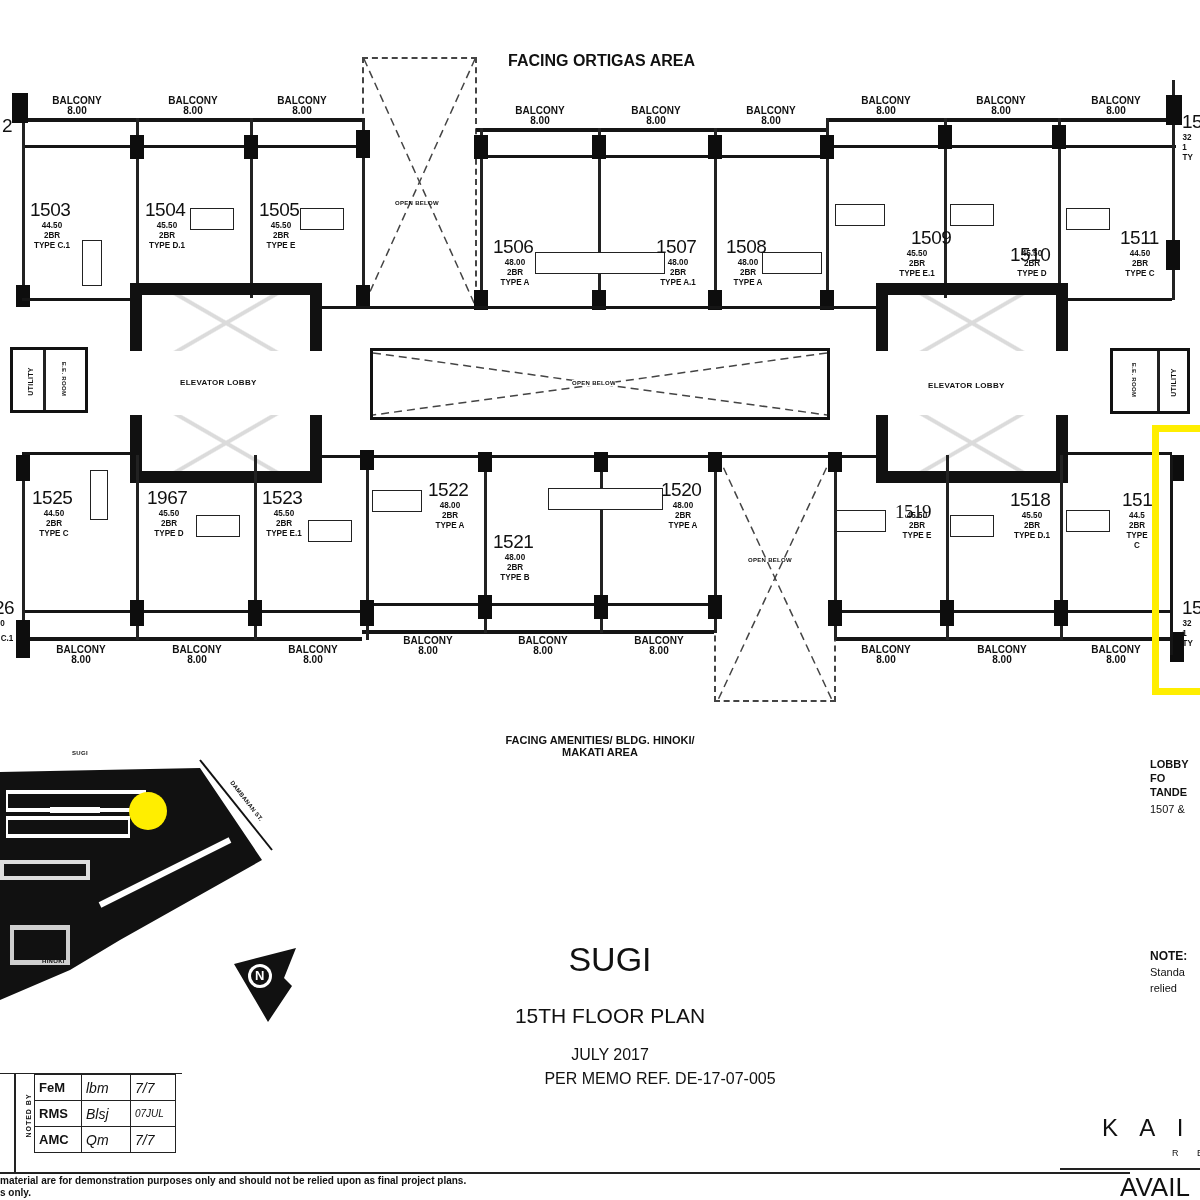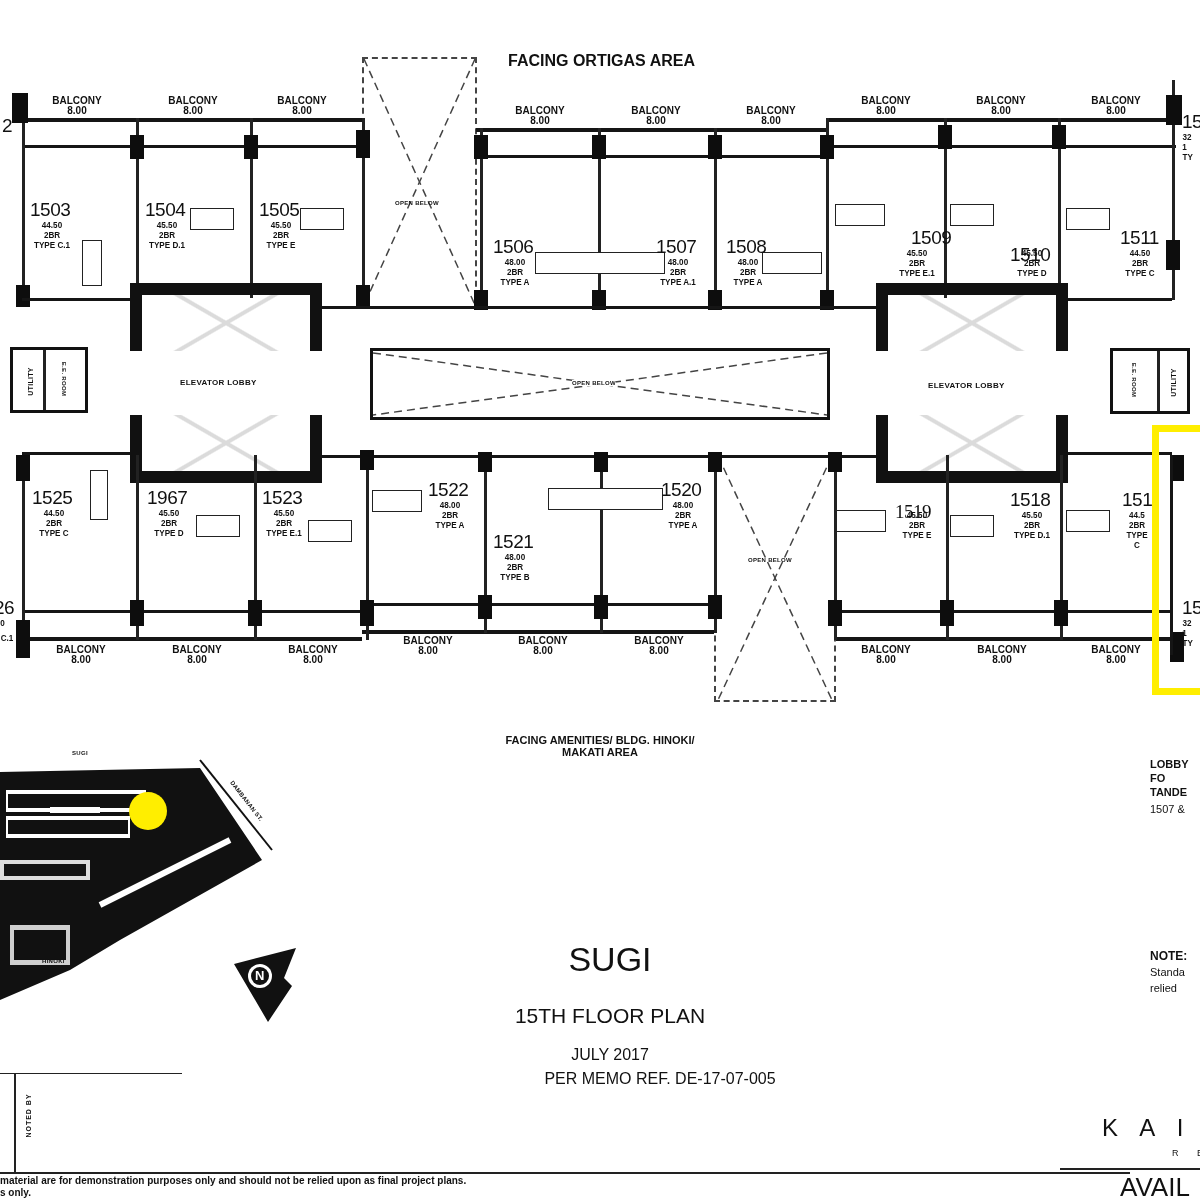--- a/index.html
+++ b/index.html
@@ -386,20 +386,39 @@
 </div>
 <div class="abs" style="left:1150px;top:948px;font-size:11px;line-height:16px;">
   <div style="font-weight:700;font-size:12px;">NOTE:</div>
   <div>Standa</div>
   <div>relied</div>
 </div>
 
 <div class="abs" style="left:0;top:1073px;width:182px;height:100px;border-top:1.5px solid #222;">
   <div class="abs" style="left:14px;top:0;width:2px;height:100px;background:#222;"></div>
   <div class="abs" style="left:6px;top:38px;font-size:7px;font-weight:700;transform:rotate(-90deg);letter-spacing:1px;">NOTED BY</div>
+  <table class="noted" style="left:34px;top:0;">
+    <tbody>
+        <tr>
+      <td style="width:38px;">FeM</td>
+      <td class="sig" style="width:40px;">lbm</td>
+      <td class="sig" style="width:36px;">7/7</td>
+    </tr>
+    <tr>
+      <td>RMS</td>
+      <td class="sig">Blsj</td>
+      <td class="sig" style="font-size:10px !important;">07JUL</td>
+    </tr>
+    <tr>
+      <td>AMC</td>
+      <td class="sig">Qm</td>
+      <td class="sig">7/7</td>
+    </tr>
+  </tbody>
+    </table>
 </div>
 <div class="abs" style="left:0;top:1172px;width:1130px;height:1.5px;background:#222;"></div>
 <div class="abs" style="left:0;top:1175px;font-size:10px;font-weight:700;line-height:12px;white-space:nowrap;">
   <div>material are for demonstration purposes only and should not be relied upon as final project plans.</div>
   <div>s only.</div>
 </div>
 
 <div class="abs" style="left:1102px;top:1114px;font-size:24px;letter-spacing:8px;white-space:nowrap;">K A I</div>
 <div class="abs" style="left:1172px;top:1148px;font-size:9px;letter-spacing:8px;white-space:nowrap;">R E</div>
 <div class="abs" style="left:1060px;top:1168px;width:140px;height:2px;background:#222;"></div>

